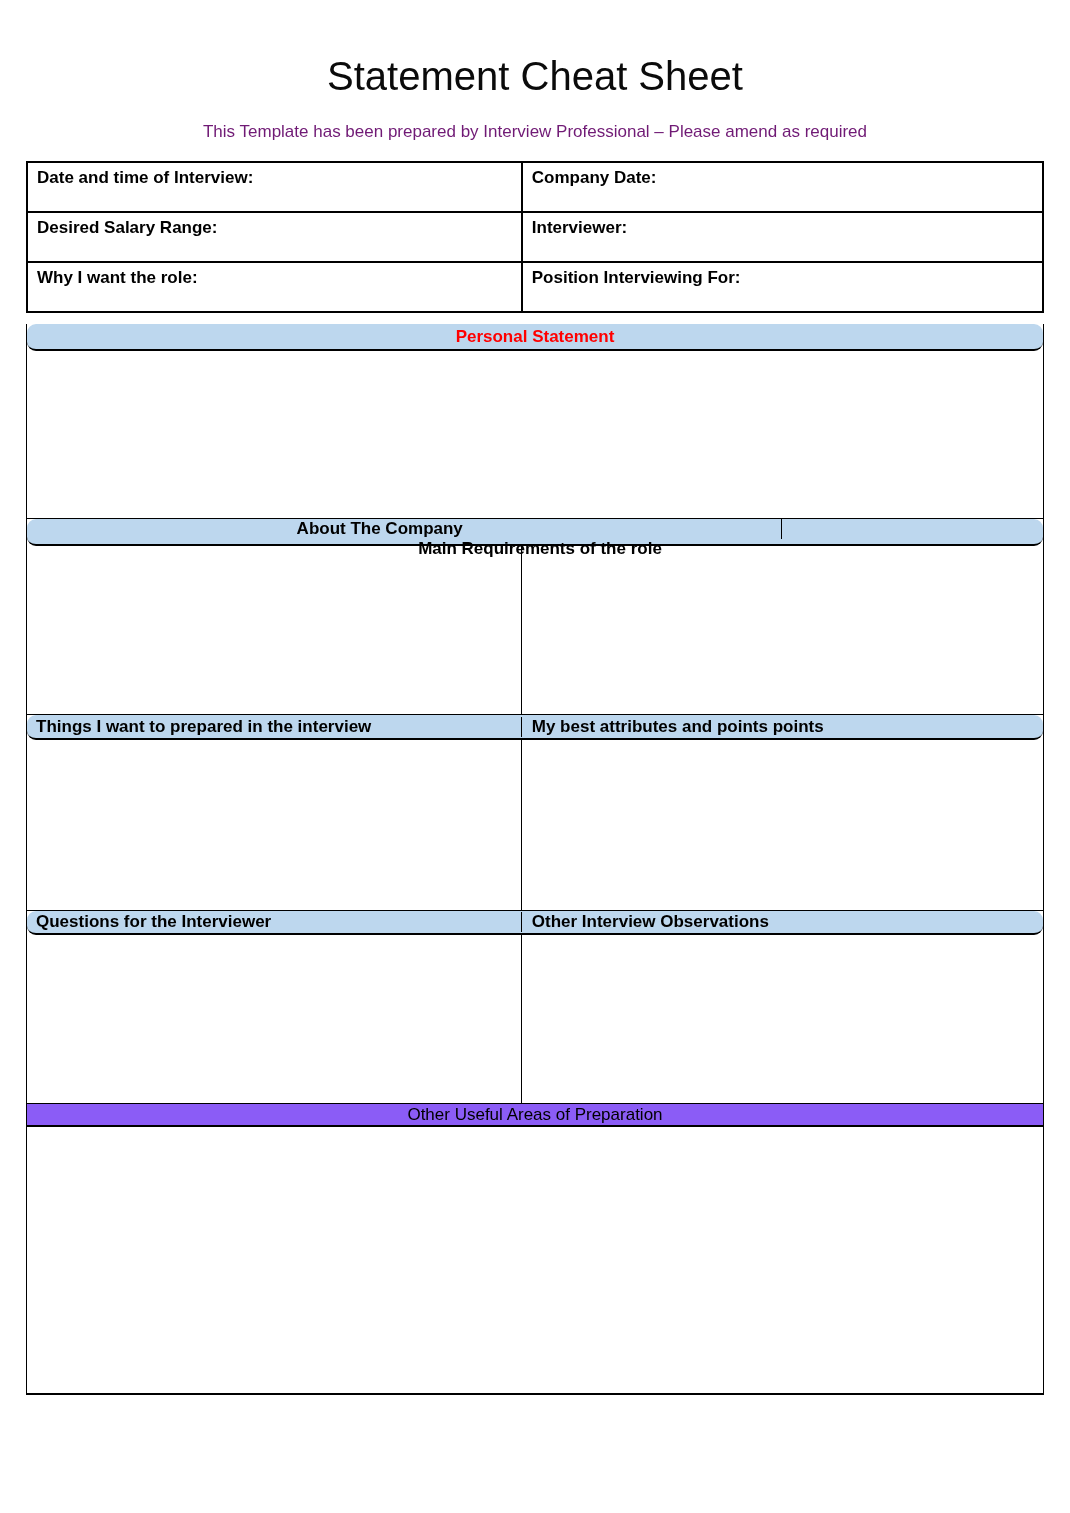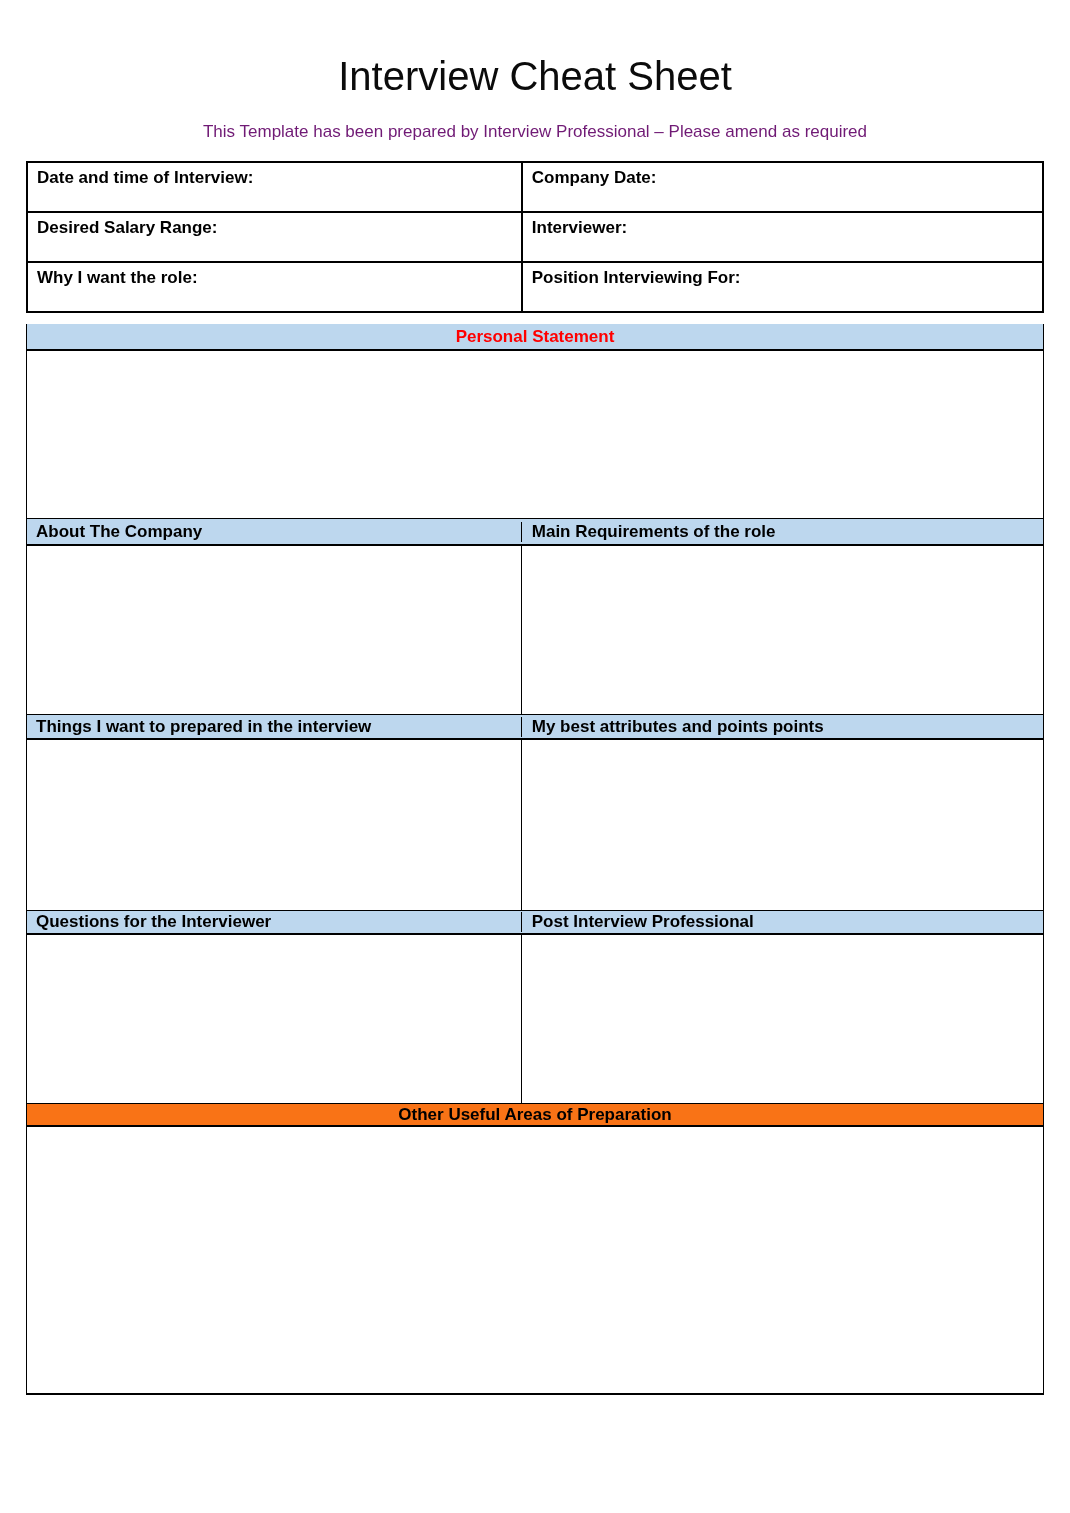--- a/index.html
+++ b/index.html
@@ -35,55 +35,55 @@
 
   
   .sheet {
     margin-top:11px;
     border-left:1px solid #000000; border-right:1px solid #000000;
   }
   .row { box-sizing:border-box; }
   .hdr {
     background:#BDD7EE; font-size:17px; font-weight:bold;
     border-bottom:2px solid #000000;
-    display:flex; align-items:center;
+    display:flex; align-items:center;border-radius:9px;
   }
   .hdr-center { justify-content:center; text-align:center; }
   .ps-hdr { height:27px; color:#FF0000; }
   .body-cellrow { border-bottom:1px solid #000000; background:#ffffff; }
   .pair { display:flex; }
   .pair .cl {
     width:48.7%; box-sizing:border-box;
     border-right:1px solid #000000;
     display:flex; align-items:center; padding-left:9px;
   }
   .pair .cr { flex:1; display:flex; align-items:center; padding-left:10px; }
   .pair-body .cl, .pair-body .cr { padding-left:0; }
   .h-ps-body { height:168px; }
-  .h-hdr1 { height:27px; }
+  .h-hdr1 { height:27px;flex-direction:column; }
   .h-body1 { height:169px; }
   .h-hdr2 { height:25px; }
   .h-body2 { height:171px; }
   .h-hdr3 { height:24px; }
   .h-body3 { height:169px; }
   .other-hdr {
-    height:23px; background:#f97316; color:#000000;
+    height:23px; background:#8b5cf6; color:#000000;
     border-bottom:2px solid #000000;
-    font-size:17px; font-weight:bold;
+    font-size:17px; font-weight:normal;
     display:flex; align-items:center; justify-content:center;
   }
   .final-body { height:268px; border-bottom:2px solid #000000; background:#ffffff; }
   .lbl { white-space:nowrap; }
 </style>
 </head>
 <body>
 
 <div class="doc">
 
-  <h1 class="title">Interview Cheat Sheet</h1>
+  <h1 class="title">Statement Cheat Sheet</h1>
   <div class="subtitle">This Template has been prepared by Interview Professional – Please amend as required</div>
 
   <table class="info-table">
     <tbody>
         <tr>
       <td class="col-l">Date and time of Interview:</td>
       <td class="col-r">Company Date:</td>
     </tr>
     <tr>
       <td class="col-l">Desired Salary Range:</td>
@@ -127,21 +127,21 @@
     <div class="row body-cellrow pair pair-body h-body2">
       <div class="cl"></div>
       <div class="cr"></div>
     </div>
 
     <div class="row hdr pair h-hdr3">
       <div class="cl">
         <span class="lbl">Questions for the Interviewer</span>
       </div>
       <div class="cr">
-        <span class="lbl">Post Interview Professional</span>
+        <span class="lbl">Other Interview Observations</span>
       </div>
     </div>
     <div class="row body-cellrow pair pair-body h-body3">
       <div class="cl"></div>
       <div class="cr"></div>
     </div>
 
     <div class="row other-hdr">
       <span class="lbl">Other Useful Areas of Preparation</span>
     </div>

